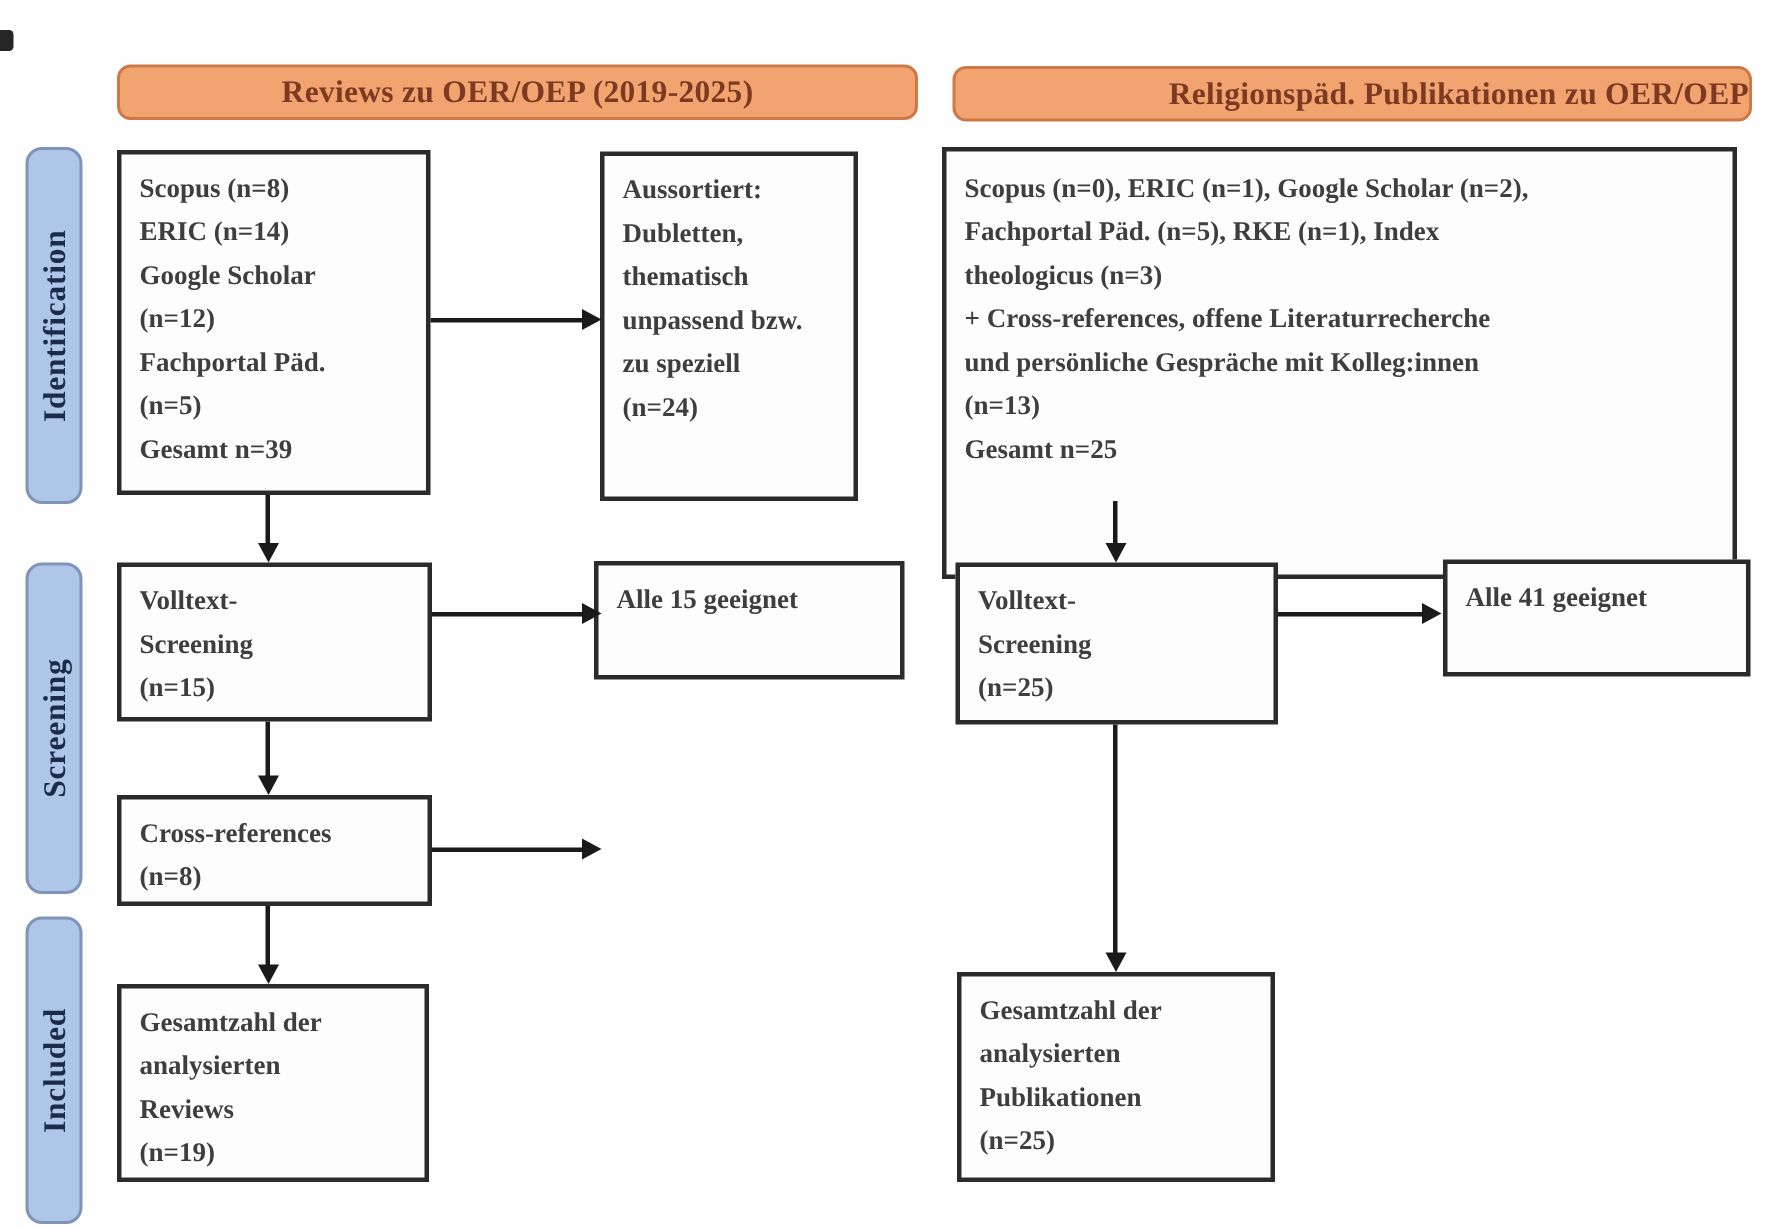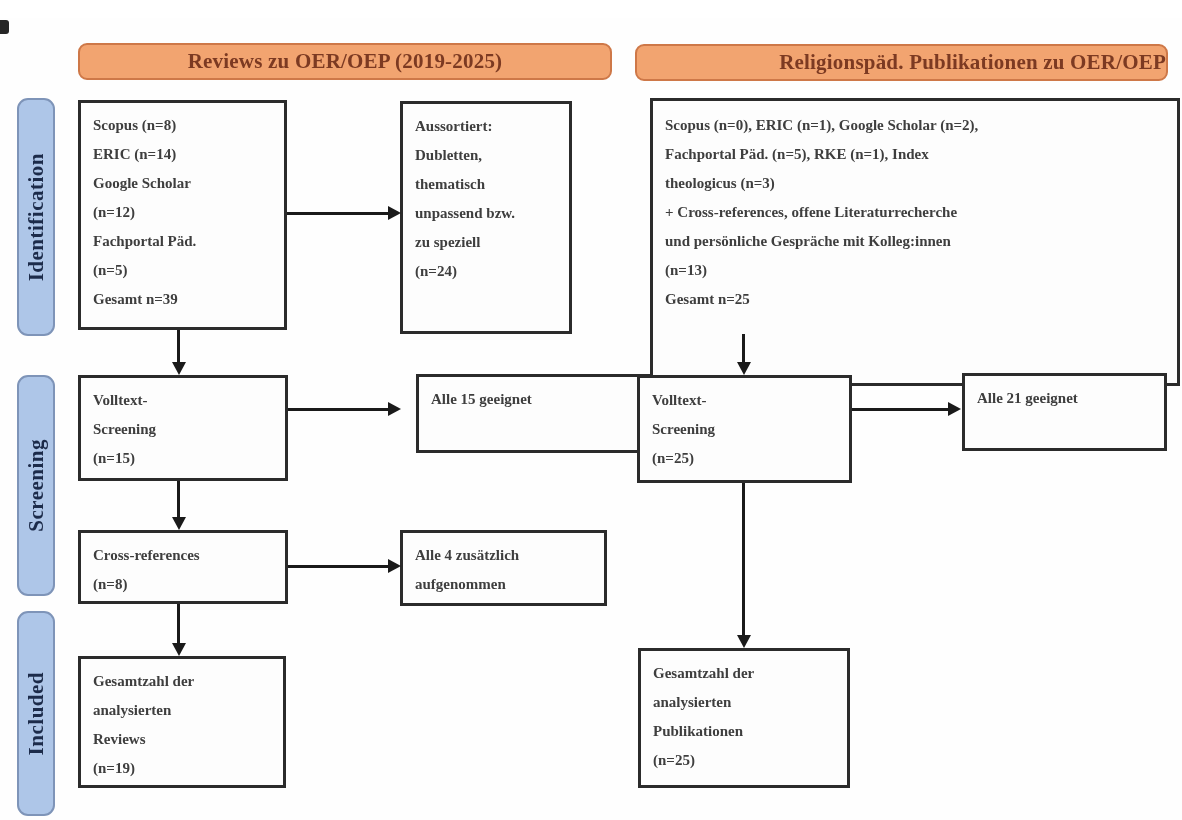--- a/index.html
+++ b/index.html
@@ -25,21 +25,21 @@
   }
   .stage span{
     writing-mode:vertical-rl;transform:rotate(180deg);
     color:var(--stage-text);font-weight:700;font-size:21px;letter-spacing:0.5px;
   }
   .box{
     position:absolute;box-sizing:border-box;background:#fdfdfd;
     border:3px solid var(--box-border);
   }
   .box-text{
-    padding:8px 22px 4px 12px;color:var(--box-text);font-weight:700;font-size:15px;
+    padding:8px 22px 4px 12px;color:var(--box-text);font-weight:700;font-size:18px;
     line-height:29px;white-space:pre-line;
   }
   .big .box-text{padding-top:10px;line-height:29px;}
   .hline{position:absolute;height:3px;background:var(--arrow);}
   .vline{position:absolute;width:3px;background:var(--arrow);}
   .head-right{
     position:absolute;width:0;height:0;
     border-left:13px solid var(--arrow);
     border-top:7px solid transparent;border-bottom:7px solid transparent;
   }
@@ -88,54 +88,50 @@
 thematisch
 unpassend bzw.
 zu speziell
 (n=24)</div>
   </div>
   <div class="box" style="left:78px;top:357px;width:210px;height:106px;">
     <div class="box-text">Volltext-
 Screening
 (n=15)</div>
   </div>
-  <div class="box" style="left:416px;top:356px;width:235px;height:79px;">
+  <div class="box" style="left:396px;top:356px;width:207px;height:79px;">
     <div class="box-text">Alle 15 geeignet</div>
   </div>
   <div class="box" style="left:78px;top:512px;width:210px;height:74px;">
     <div class="box-text">Cross-references
 (n=8)</div>
-  </div>
-  <div class="box" style="left:400px;top:512px;width:207px;height:76px;">
-    <div class="box-text">Alle 4 zusätzlich
-aufgenommen</div>
   </div>
   <div class="box" style="left:78px;top:638px;width:208px;height:132px;">
     <div class="box-text">Gesamtzahl der
 analysierten
 Reviews
 (n=19)</div>
   </div>
 
-  <div class="box big" style="left:650px;top:80px;width:530px;height:288px;">
+  <div class="box big" style="left:628px;top:80px;width:530px;height:288px;">
     <div class="box-text">Scopus (n=0), ERIC (n=1), Google Scholar (n=2),
 Fachportal Päd. (n=5), RKE (n=1), Index
 theologicus (n=3)
 + Cross-references, offene Literaturrecherche
 und persönliche Gespräche mit Kolleg:innen
 (n=13)
 Gesamt n=25</div>
   </div>
   <div class="box" style="left:637px;top:357px;width:215px;height:108px;">
     <div class="box-text">Volltext-
 Screening
 (n=25)</div>
   </div>
   <div class="box" style="left:962px;top:355px;width:205px;height:78px;">
-    <div class="box-text">Alle 21 geeignet</div>
+    <div class="box-text">Alle 41 geeignet</div>
   </div>
   <div class="box" style="left:638px;top:630px;width:212px;height:140px;">
     <div class="box-text">Gesamtzahl der
 analysierten
 Publikationen
 (n=25)</div>
   </div>
 
   <div>
     <div class="hline" style="left:287px;top:194px;width:103px;"></div>

